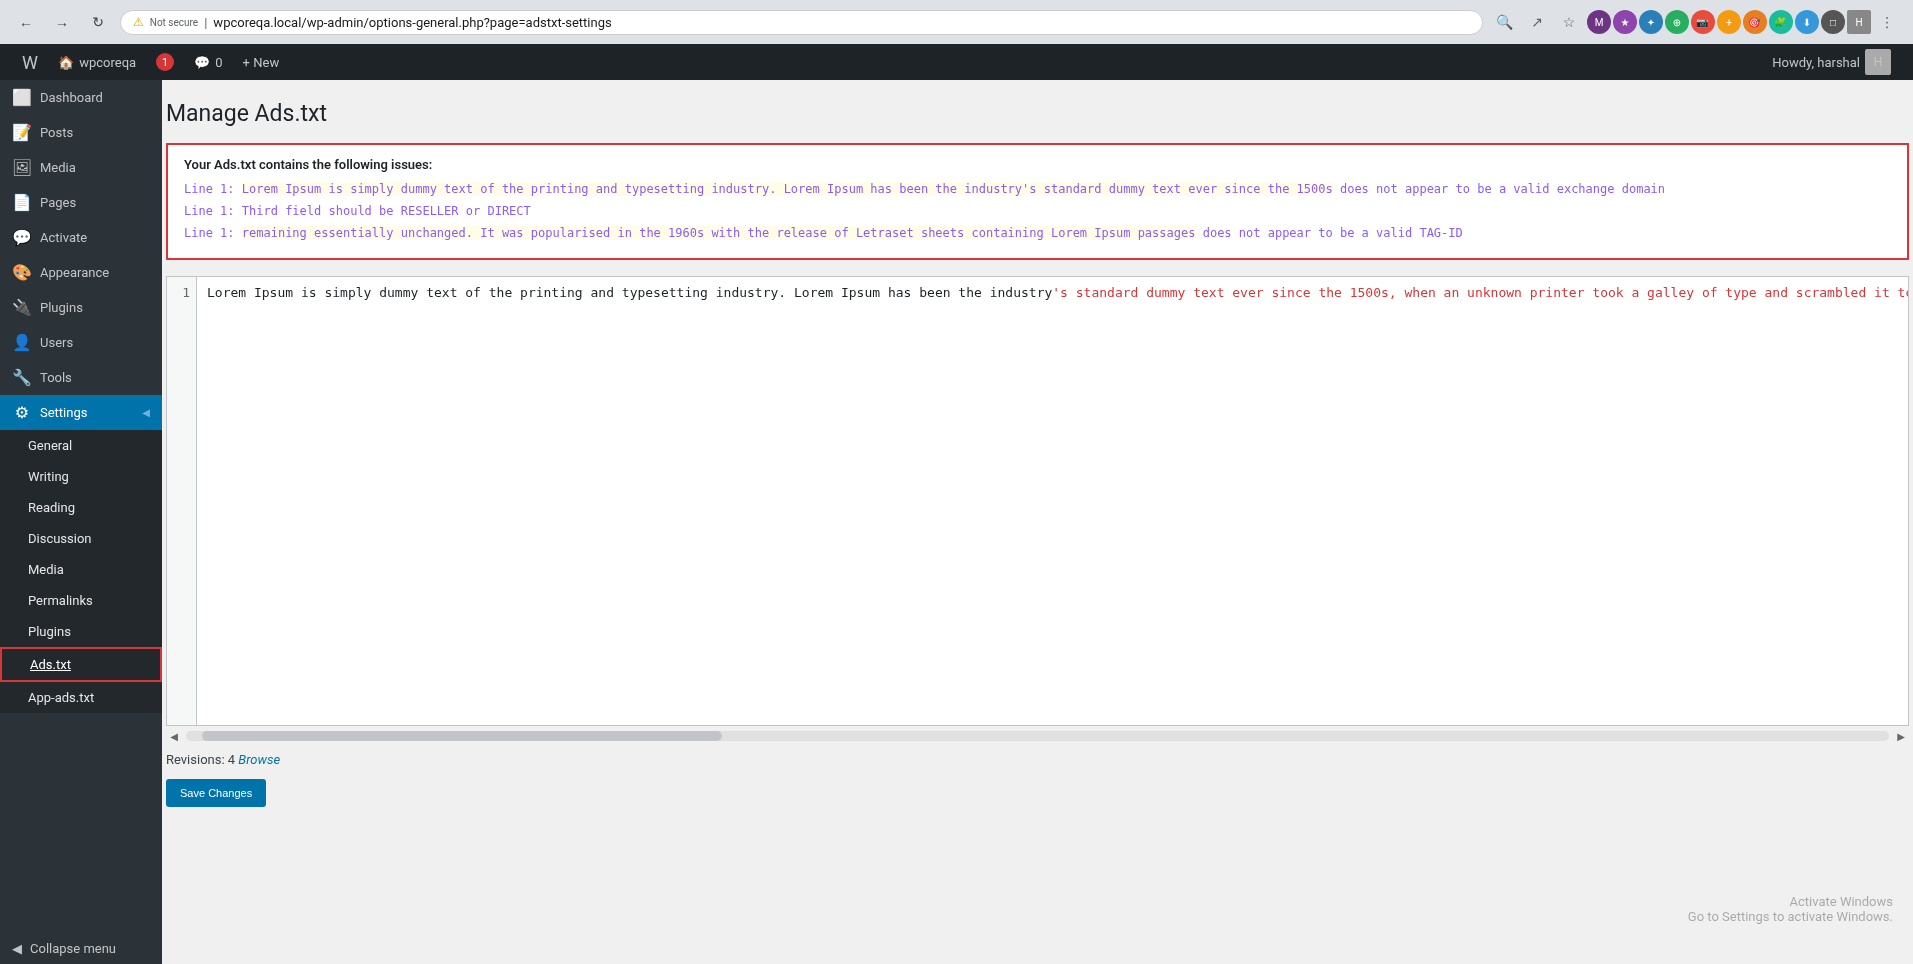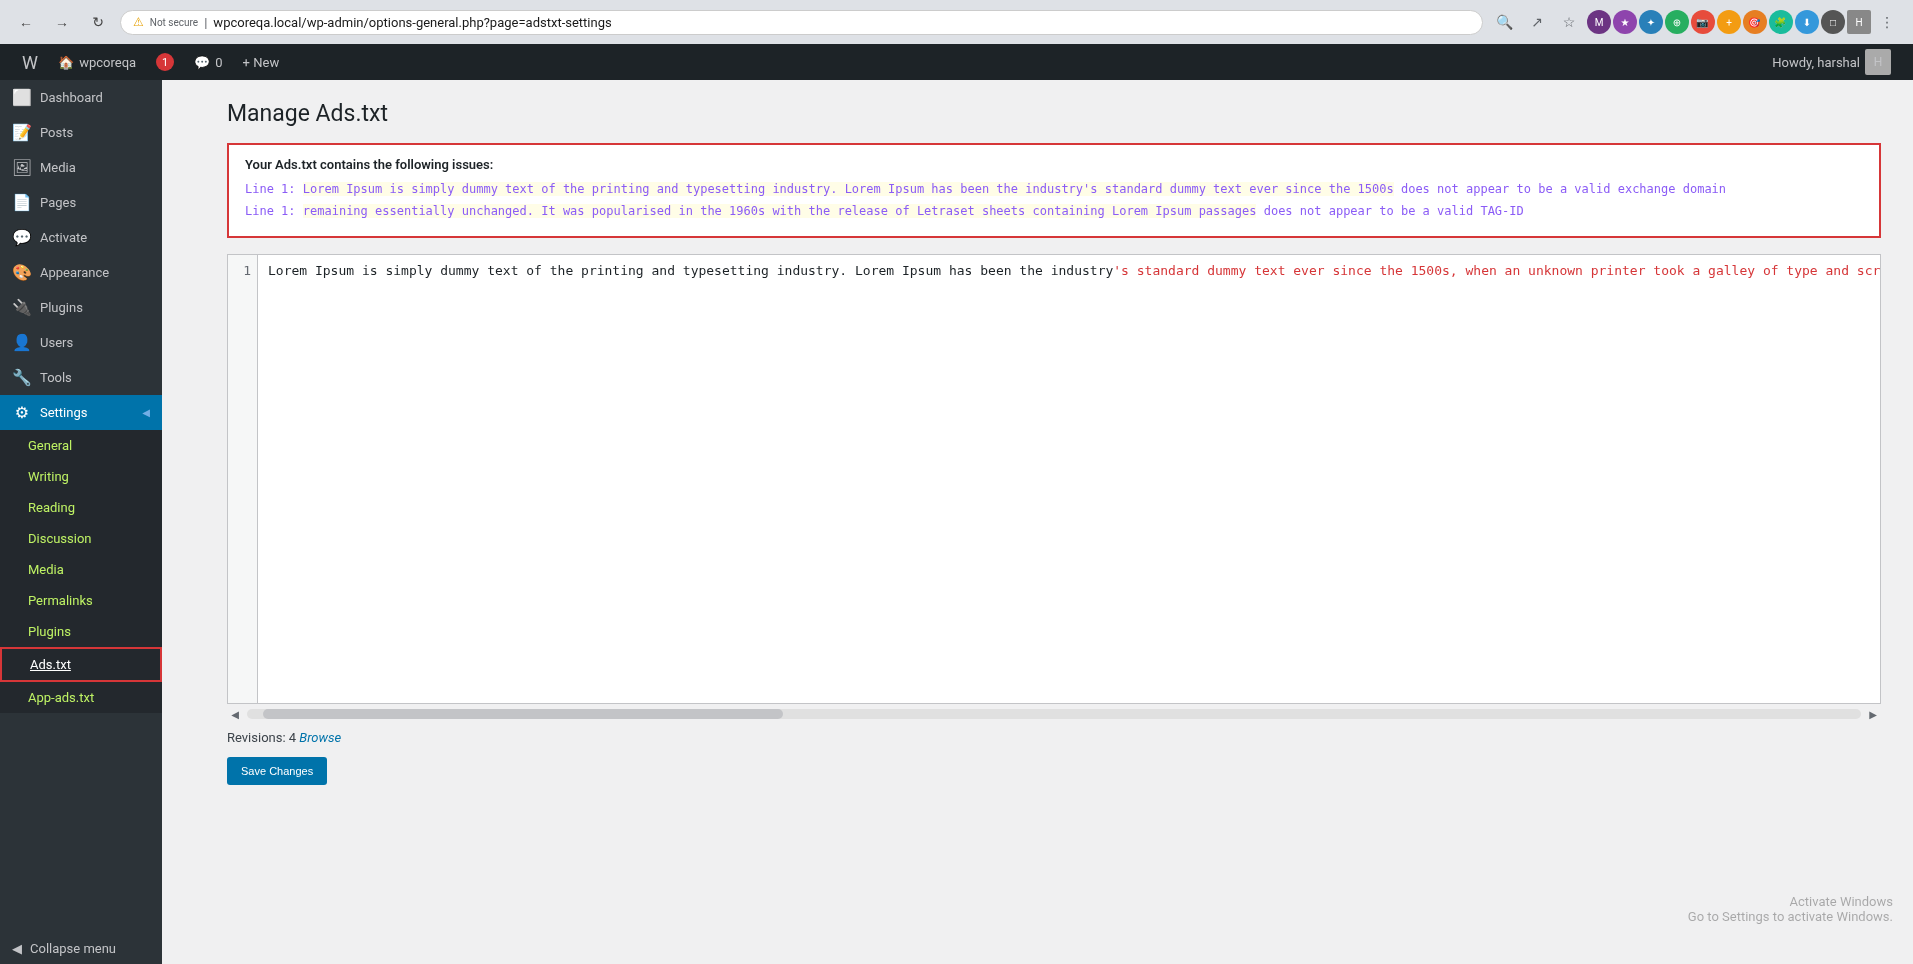--- a/index.html
+++ b/index.html
@@ -120,21 +120,21 @@
     .sidebar-item .icon { font-size: 16px; width: 20px; text-align: center; }
     .sidebar-item .arrow { margin-left: auto; color: #72aee6; font-size: 10px; }
 
     
     .sidebar-submenu {
       background: #23282d;
     }
     .sidebar-submenu .sidebar-item {
       padding-left: 28px;
       font-size: 13px;
-      color: #bef264;
+      color: #e5e5e5;
     }
     .sidebar-submenu .sidebar-item.active-sub {
       color: white;
       border: 2px solid #d63638;
       background: transparent;
       text-decoration: underline;
     }
 
     .sidebar-collapse {
       margin-top: auto;
@@ -145,22 +145,21 @@
       display: flex;
       align-items: center;
       gap: 8px;
     }
 
     
     .content-area {
       flex: 1;
       background: #f0f0f1;
       overflow-y: auto;
-      padding: 20px 32px;
-      margin-left: 33px;
+      padding: 20px 4px;
     }
 
     .page-title {
       font-size: 23px;
       font-weight: 400;
       color: #1d2327;
       margin-bottom: 16px;
     }
 
     
@@ -421,20 +420,23 @@
   <div class="content-area">
     <h1 class="page-title">Manage Ads.txt</h1>
 
     
     <div class="error-box">
       <div class="error-title">Your Ads.txt contains the following issues:</div>
       <div class="error-line">
         <span>Line 1: </span><span style="background:#fffde7;font-family:monospace;">Lorem Ipsum is simply dummy text of the printing and typesetting industry. Lorem Ipsum has been the industry's standard dummy text ever since the 1500s</span><span> does not appear to be a valid exchange domain</span>
       </div>
       <div class="error-line">
+        <span>Line 1: </span><span>Third field should be RESELLER or DIRECT</span>
+      </div>
+      <div class="error-line">
         <span>Line 1: </span><span style="background:#fffde7;font-family:monospace;">remaining essentially unchanged. It was popularised in the 1960s with the release of Letraset sheets containing Lorem Ipsum passages</span><span> does not appear to be a valid TAG-ID</span>
       </div>
     </div>
 
     
     <div class="code-editor-wrap">
       <div class="line-numbers">
         <div>1</div>
       </div>
       <div class="code-content"><span>Lorem Ipsum is simply dummy text of the printing and typesetting industry. Lorem Ipsum has been the industry</span><span class="red-text">'s standard dummy text ever since the 1500s, when an unknown printer took a galley of type and scrambled it to make a type s</span></div>

